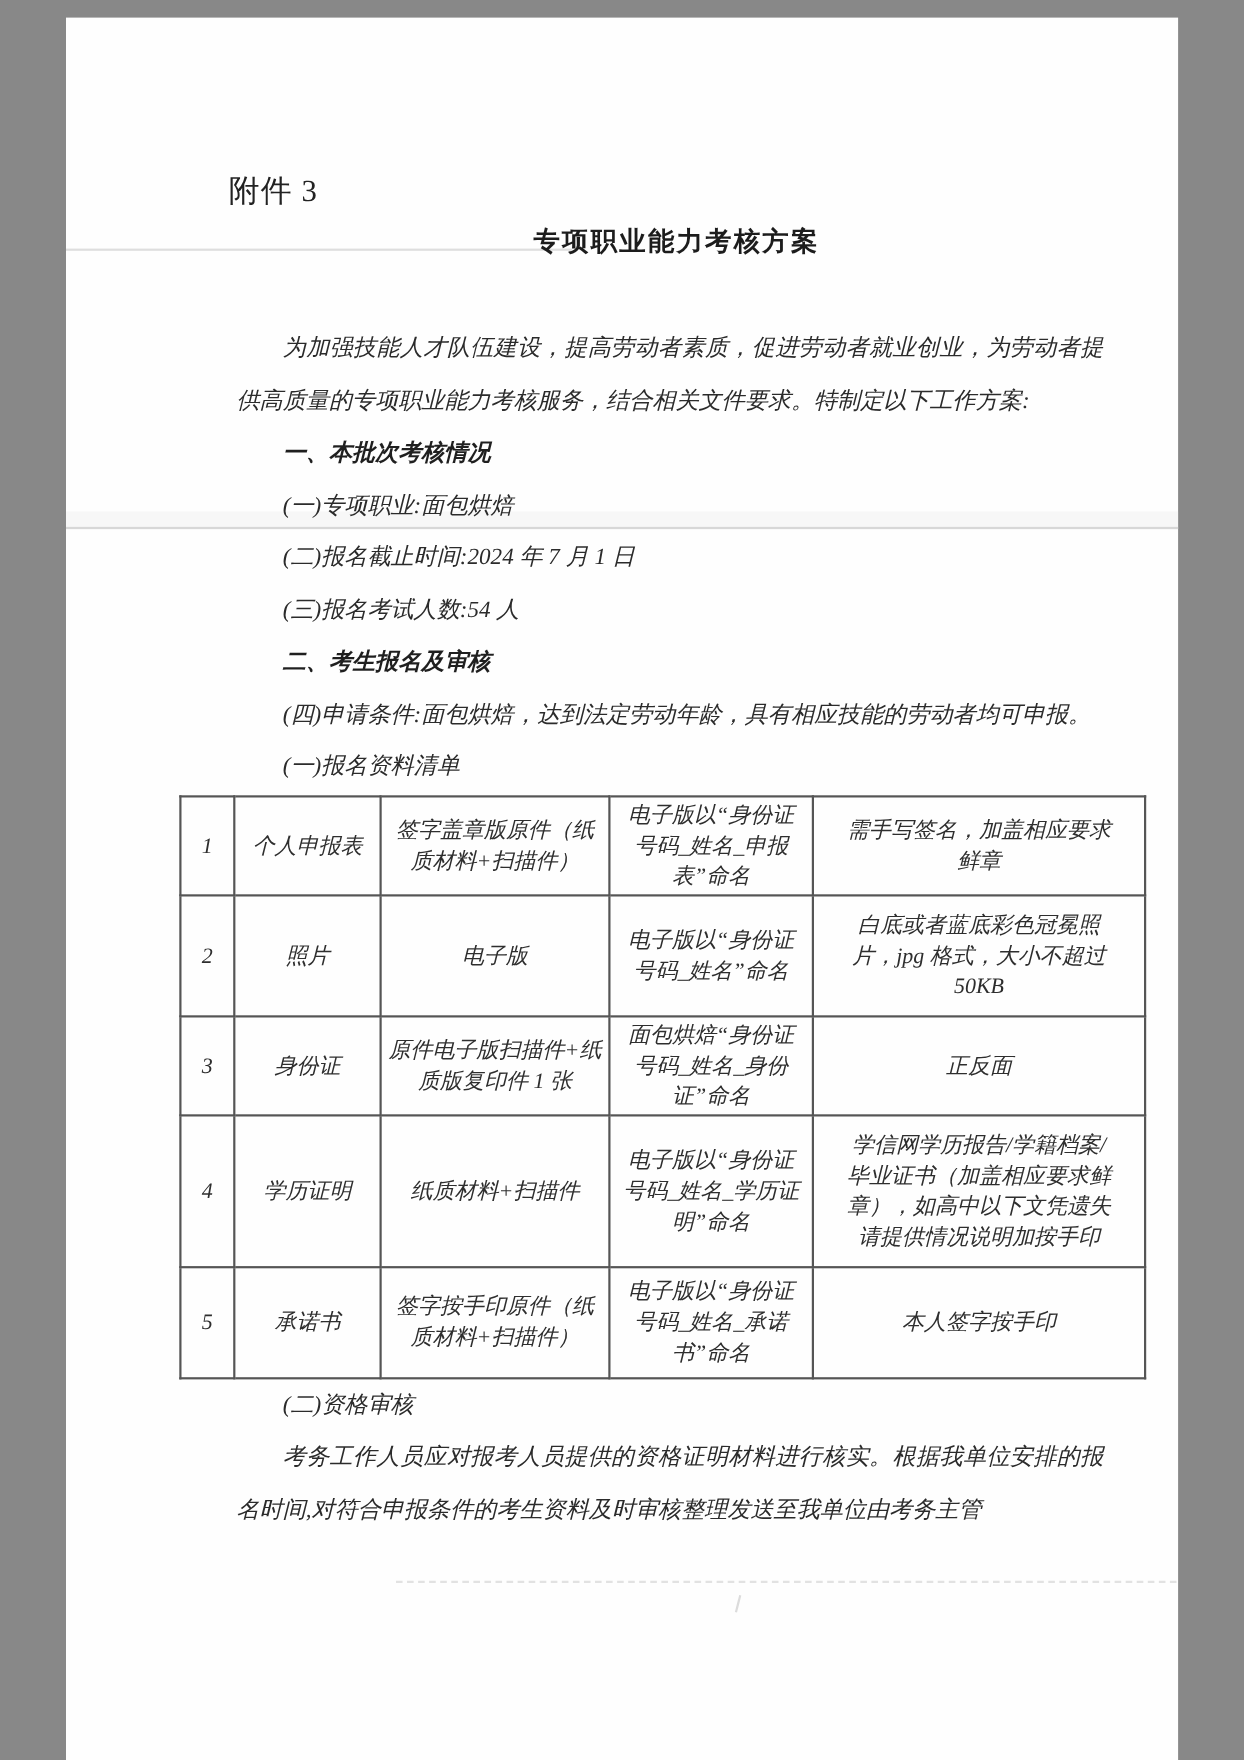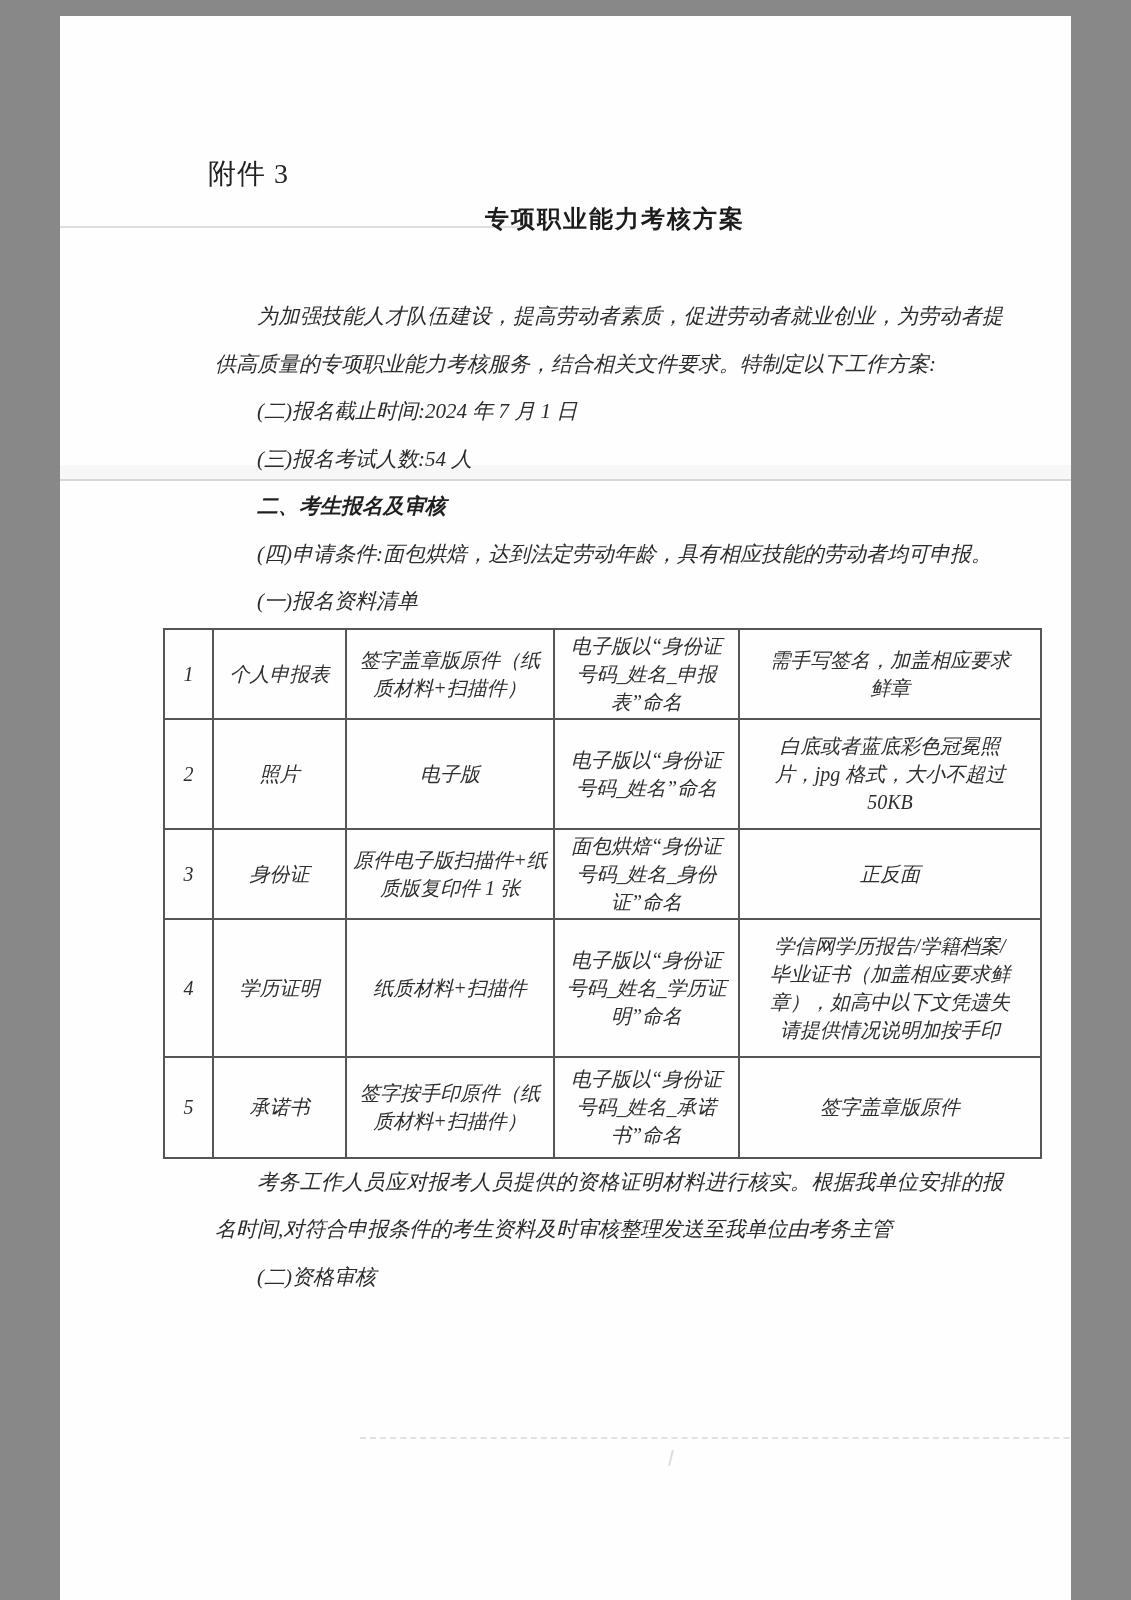--- a/index.html
+++ b/index.html
@@ -94,21 +94,23 @@
   <div class="artifact art-edge"></div>
 
   <div class="attachment">附件 3</div>
 
   <div class="doc-title">专项职业能力考核方案</div>
 
   <div class="content">
 
     <p class="indent just">为加强技能人才队伍建设，提高劳动者素质，促进劳动者就业创业，为劳动者提供高质量的专项职业能力考核服务，结合相关文件要求。特制定以下工作方案:</p>
 
+    <p class="indent bold-head">一、本批次考核情况</p>
 
+    <p class="indent">(一)专项职业:面包烘焙</p>
     <p class="indent">(二)报名截止时间:2024 年 7 月 1 日</p>
     <p class="indent">(三)报名考试人数:54 人</p>
     <p class="indent bold-head">二、考生报名及审核</p>
 
     <p class="indent just">(四)申请条件:面包烘焙，达到法定劳动年龄，具有相应技能的劳动者均可申报。</p>
 
     <p class="indent">(一)报名资料清单</p>
 
     <table class="materials">
       <colgroup>
@@ -145,28 +147,28 @@
           <td>学历证明</td>
           <td>纸质材料+扫描件</td>
           <td>电子版以“身份证号码_姓名_学历证明”命名</td>
           <td class="note-cell">学信网学历报告/学籍档案/毕业证书（加盖相应要求鲜章），如高中以下文凭遗失请提供情况说明加按手印</td>
         </tr>
         <tr class="r5">
           <td>5</td>
           <td>承诺书</td>
           <td>签字按手印原件（纸质材料+扫描件）</td>
           <td>电子版以“身份证号码_姓名_承诺书”命名</td>
-          <td class="note-cell">签字盖章版原件</td>
+          <td class="note-cell">本人签字按手印</td>
         </tr>
       </tbody>
     </table>
 
+    <p class="indent after-table">(二)资格审核</p>
+
     <p class="indent just">考务工作人员应对报考人员提供的资格证明材料进行核实。根据我单位安排的报名时间,对符合申报条件的考生资料及时审核整理发送至我单位由考务主管</p>
-
-    <p class="indent after-table">(二)资格审核</p>
 
   </div>
 
   <div class="stamp">
     <div class="stamp-ring"></div>
     <span class="stamp-char sc-0">乐</span>
     <span class="stamp-char sc-1">山</span>
     <span class="stamp-char sc-2">市</span>
     <span class="stamp-char sc-3">知</span>
   </div>

